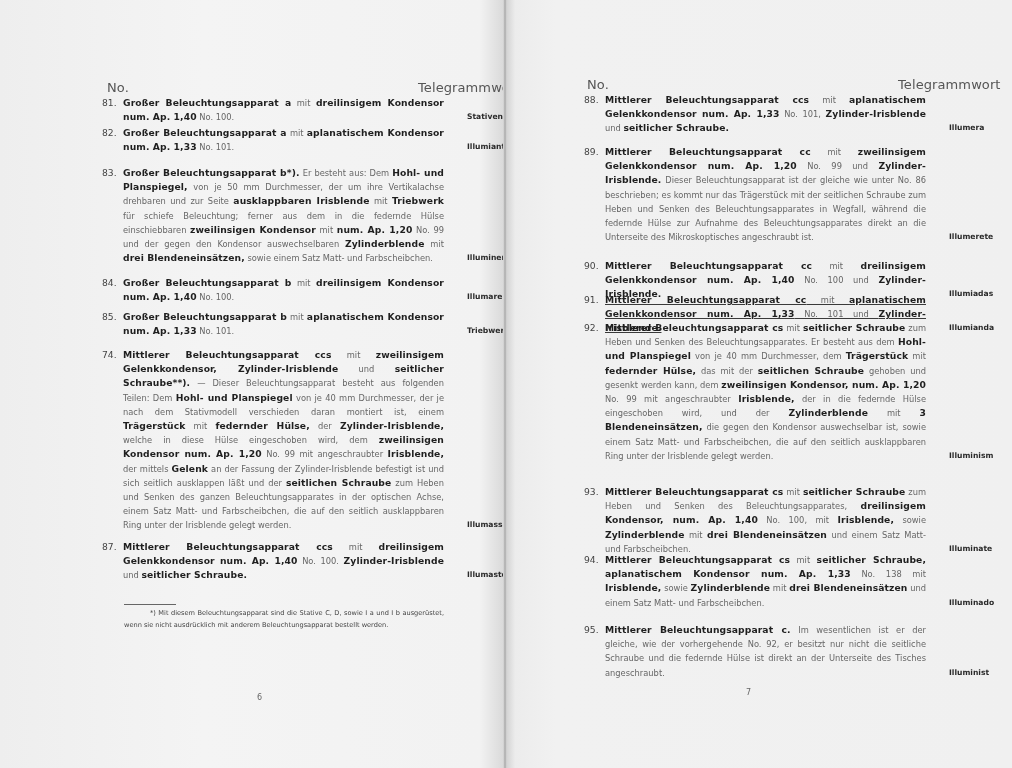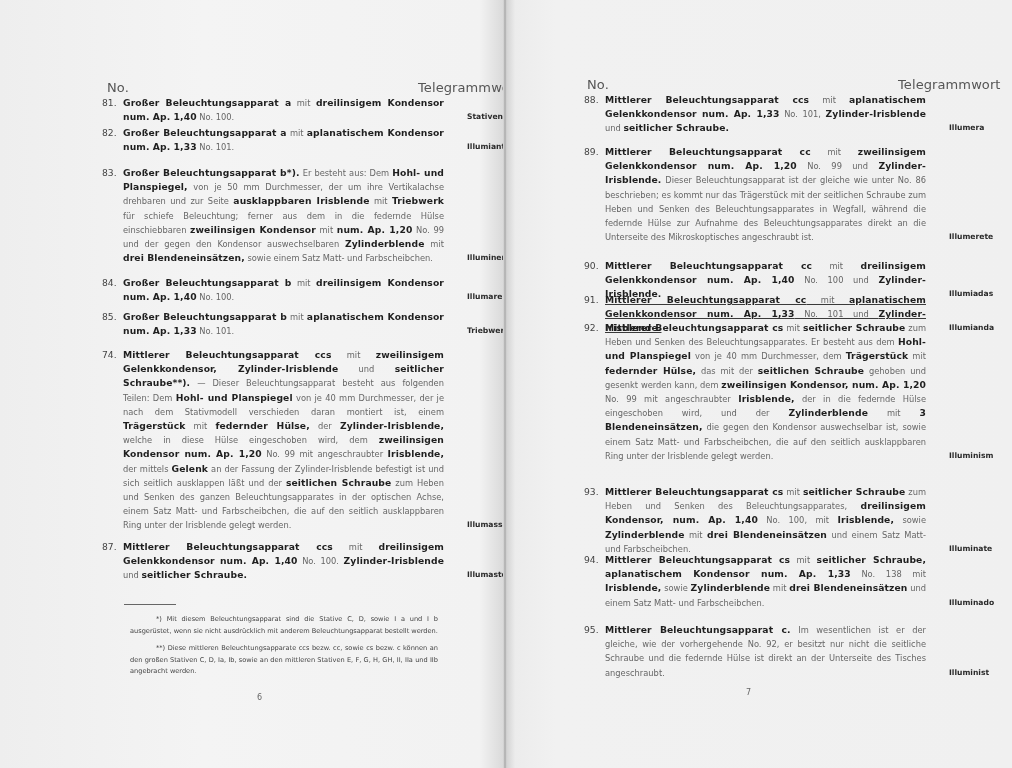--- a/index.html
+++ b/index.html
@@ -26,21 +26,21 @@
   .entry .num { position: absolute; left: -21px; top: 0; color: #444; }
   .entry .body { width: 321px; text-align: justify; }
   .entry .body b { font-weight: bold; color: #1f1f1f; letter-spacing: 0.1px; }
   .entry .body span.l { color: #666; font-size: 8.3px; }
   .entry .tele {
     position: absolute; left: 344px; bottom: 0; white-space: nowrap;
     font-size: 7.6px; font-weight: bold; color: #2a2a2a; line-height: 14.2px;
   }
   .footnote-rule { position: absolute; height: 1px; width: 52px; background: #666; }
   .footnotes { position: absolute; width: 320px; font-size: 6.6px; line-height: 11.6px; color: #444; text-align: justify; }
-  .footnotes p { margin: 6px; text-indent: 26px; }
+  .footnotes p { margin: 0; text-indent: 26px; }
   .pagenum { position: absolute; font-size: 8px; color: #666; }
 </style>
 </head>
 <body>
 
 <div class="page left">
   <div class="col-head" style="left:107px; top:80px;">No.</div>
   <div class="col-head" style="left:418px; top:80px;">Telegrammwort</div>
 
   <div class="entries" id="left-entries" style="left:123px; top:96px;">
@@ -77,21 +77,20 @@
       <div class="entry" style="top: 444px;">
         <span class="num">87.</span>
         <div class="body"><b>Mittlerer Beleuchtungsapparat ccs</b><span class="l"> mit </span><b>dreilinsigem Gelenkkondensor num. Ap. 1,40</b><span class="l"> No. 100. </span><b>Zylinder-Irisblende</b><span class="l"> und </span><b>seitlicher Schraube.</b></div>
         <span class="tele">Illumaste</span>
       </div>
     </div>
 
   <div class="footnote-rule" style="left:124px; top:604px;"></div>
   <div class="footnotes" style="left:124px; top:608px;">
     <p>*) Mit diesem Beleuchtungsapparat sind die Stative C, D, sowie I a und I b ausgerüstet, wenn sie nicht ausdrücklich mit anderem Beleuchtungsapparat bestellt werden.</p>
-    <p>**) Diese mittleren Beleuchtungsapparate ccs bezw. cc, sowie cs bezw. c können an den großen Stativen C, D, Ia, Ib, sowie an den mittleren Stativen E, F, G, H, GH, II, IIa und IIb angebracht werden.</p>
   </div>
   <div class="pagenum" style="left:257px; top:693px;">6</div>
 </div>
 
 <div class="page right">
   <div class="col-head" style="left:82px; top:77px;">No.</div>
   <div class="col-head" style="left:393px; top:77px;">Telegrammwort</div>
 
   <div class="entries" id="right-entries" style="left:100px; top:93px;">
       <div class="entry" style="top: 0px;">

